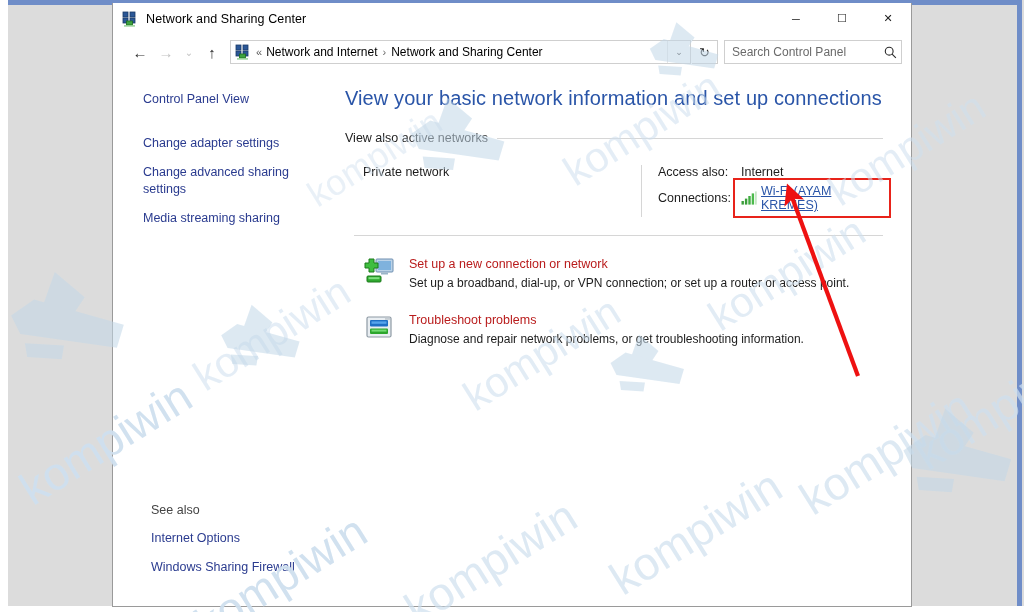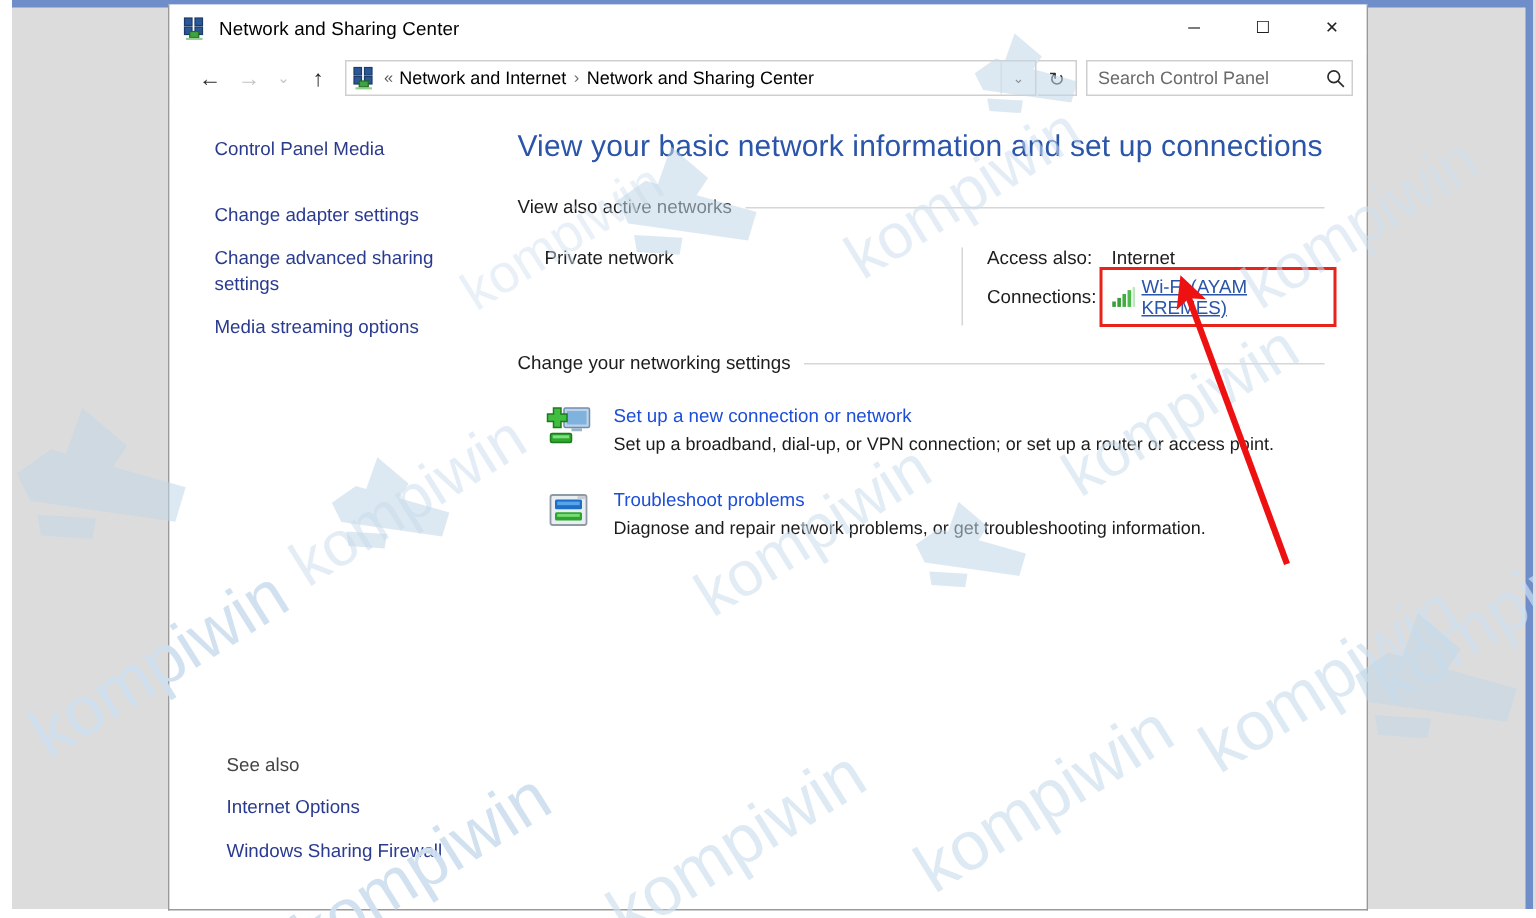--- a/index.html
+++ b/index.html
@@ -341,21 +341,21 @@
     margin-bottom: 22px;
   }
   .set-icon {
     width: 32px; height: 32px;
     margin-right: 14px;
     flex: none;
     position: relative;
   }
   .set-body { padding-top: 1px; }
   .set-body a {
-    color: #1d4ed8;
+    color: #b91c1c;
     text-decoration: none;
     font-size: 12.5px;
     display: block;
     margin-bottom: 5px;
   }
   .set-desc { font-size: 12px; color: #1c1c1c; }
 
   
   #arrow-layer {
     position: absolute;
@@ -454,25 +454,25 @@
             <line x1="8.7" y1="8.7" x2="12.8" y2="12.8" stroke="#2b2b2b" stroke-width="1.2"></line>
           </svg>
         </span>
       </div>
     </div>
 
     <div class="content">
 
       <div class="sidebar">
         <div class="side-top">
-          <a href="#" class="side-item">Control Panel Media</a>
+          <a href="#" class="side-item">Control Panel View</a>
           <div class="gap"></div>
           <a href="#" class="side-item">Change adapter settings</a>
           <a href="#" class="side-item">Change advanced sharing settings</a>
-          <a href="#" class="side-item">Media streaming options</a>
+          <a href="#" class="side-item">Media streaming sharing</a>
         </div>
 
         <div class="see-also">
           <div class="sa-title">See also</div>
           <a href="#">Internet Options</a>
           <a href="#">Windows Sharing Firewall</a>
         </div>
       </div>
 
       <div class="main">
@@ -507,21 +507,20 @@
                     <rect x="14.1" y="0.4" width="1.6" height="13.2" fill="#bfe5bf"></rect>
                   </svg>
                 </span>
                 <a href="#" class="conn-link">Wi-Fi (AYAM KREMES)</a>
               </span>
             </div>
           </div>
         </div>
 
         <div class="section-head">
-          <span>Change your networking settings</span>
           <span class="rule"></span>
         </div>
 
         <div class="set-item">
           <span class="set-icon">
             <svg width="32" height="32" viewBox="0 0 32 32">
               <rect x="13" y="3" width="17" height="13" rx="1" fill="#bcd3e8" stroke="#6f8fb0" stroke-width="1"></rect>
               <rect x="15" y="5" width="13" height="9" fill="#7fb2dd"></rect>
               <rect x="18" y="16.5" width="7" height="2" fill="#9ab4c8"></rect>
               <rect x="4" y="20" width="14" height="6" rx="1" fill="#2fa82f" stroke="#1d7a1d" stroke-width="1"></rect>

